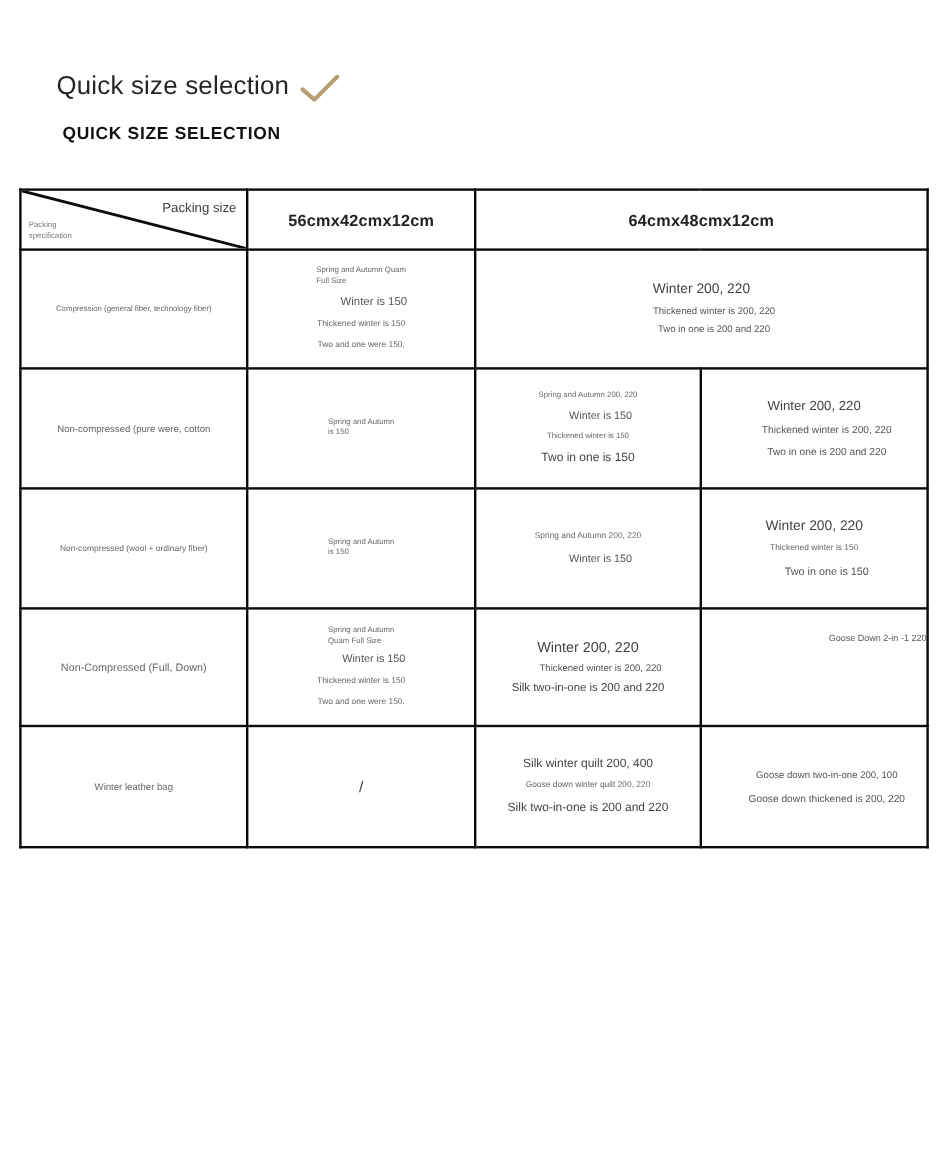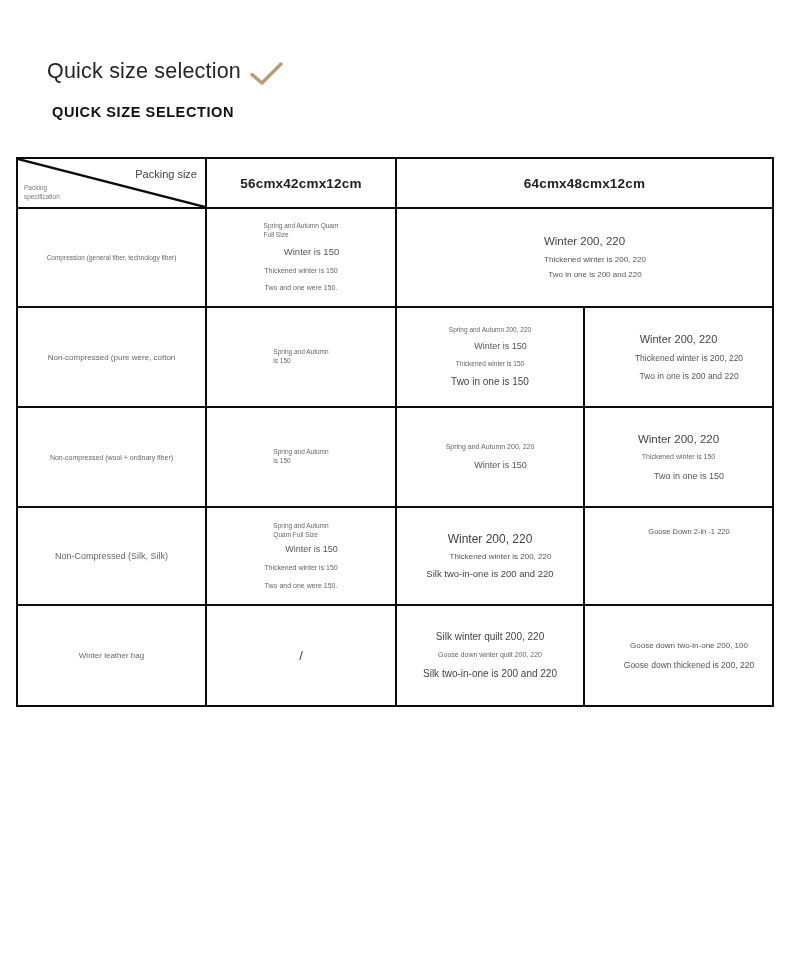--- a/index.html
+++ b/index.html
@@ -25,21 +25,21 @@
 
   .hdr{font-size:13.5px;font-weight:600;color:#222;letter-spacing:.2px;}
 
   .diag-cell{position:relative;}
   .diag-svg{position:absolute;left:0;top:0;width:100%;height:100%;display:block;}
   .pk-size{position:absolute;top:9px;right:8px;font-size:11px;color:#3f3f3f;}
   .pk-spec{position:absolute;bottom:5px;left:6px;width:60px;text-align:left;
            font-size:6.5px;line-height:1.35;color:#787878;}
 
   .stack{display:flex;flex-direction:column;align-items:center;justify-content:flex-end;width:100%;}
-  .stack.top{justify-content:flex-start;padding-top:19px;box-sizing:border-box;height:100%;}
+  .stack.top{justify-content:flex-start;padding-top:19px;box-sizing:border-box;height:100%;align-items:flex-end;}
   .lblock{text-align:left;line-height:1.35;}
   .ln{line-height:1.2;}
 
   .s65{font-size:6.5px;} .s7{font-size:7px;} .s75{font-size:7.5px;}
   .s8{font-size:8px;}   .s85{font-size:8.5px;} .s9{font-size:9px;}
   .s95{font-size:9.5px;}.s10{font-size:10px;} .s11{font-size:11px;}
   .s115{font-size:11.5px;} .s12{font-size:12px;} .s13{font-size:13px;}
   .c4{color:#434343;} .c5{color:#555555;margin-left:21px;} .c6{color:#666666;}
   .g5{margin-top:5px;} .g6{margin-top:6px;} .g7{margin-top:7px;}
   .g8{margin-top:8px;} .g9{margin-top:9px;} .g10{margin-top:10px;}
@@ -146,21 +146,21 @@
     <td>
       <div class="stack">
         <div class="ln s115 c4">Winter 200, 220</div>
         <div class="ln s7 c6 g7">Thickened winter is 150</div>
         <div class="ln s9 c5 g9">Two in one is 150</div>
       </div>
     </td>
   </tr>
 
   <tr class="r4">
-    <td class="s9 c6">Non-Compressed (Silk, Silk)</td>
+    <td class="s9 c6">Non-Compressed (Full, Down)</td>
     <td>
       <div class="stack">
         <div class="lblock s65 c6">
           <div>Spring and Autumn</div>
           <div>Quam Full Size</div>
         </div>
         <div class="ln s9 c5 g5">Winter is 150</div>
         <div class="ln s7 c6 g9">Thickened winter is 150</div>
         <div class="ln s7 c6 g9">Two and one were 150.</div>
       </div>
@@ -181,21 +181,21 @@
 
   <tr class="r5">
     <td class="s8 c6">Winter leather bag</td>
     <td>
       <div class="stack">
         <div class="ln s13 c4">/</div>
       </div>
     </td>
     <td>
       <div class="stack">
-        <div class="ln s10 c4">Silk winter quilt 200, 220</div>
+        <div class="ln s10 c4">Silk winter quilt 200, 400</div>
         <div class="ln s7 c6 g8">Goose down winter quilt 200, 220</div>
         <div class="ln s10 c4 g9">Silk two-in-one is 200 and 220</div>
       </div>
     </td>
     <td>
       <div class="stack">
         <div class="ln s8 c5">Goose down two-in-one 200, 100</div>
         <div class="ln s85 c5 g10">Goose down thickened is 200, 220</div>
       </div>
     </td>

